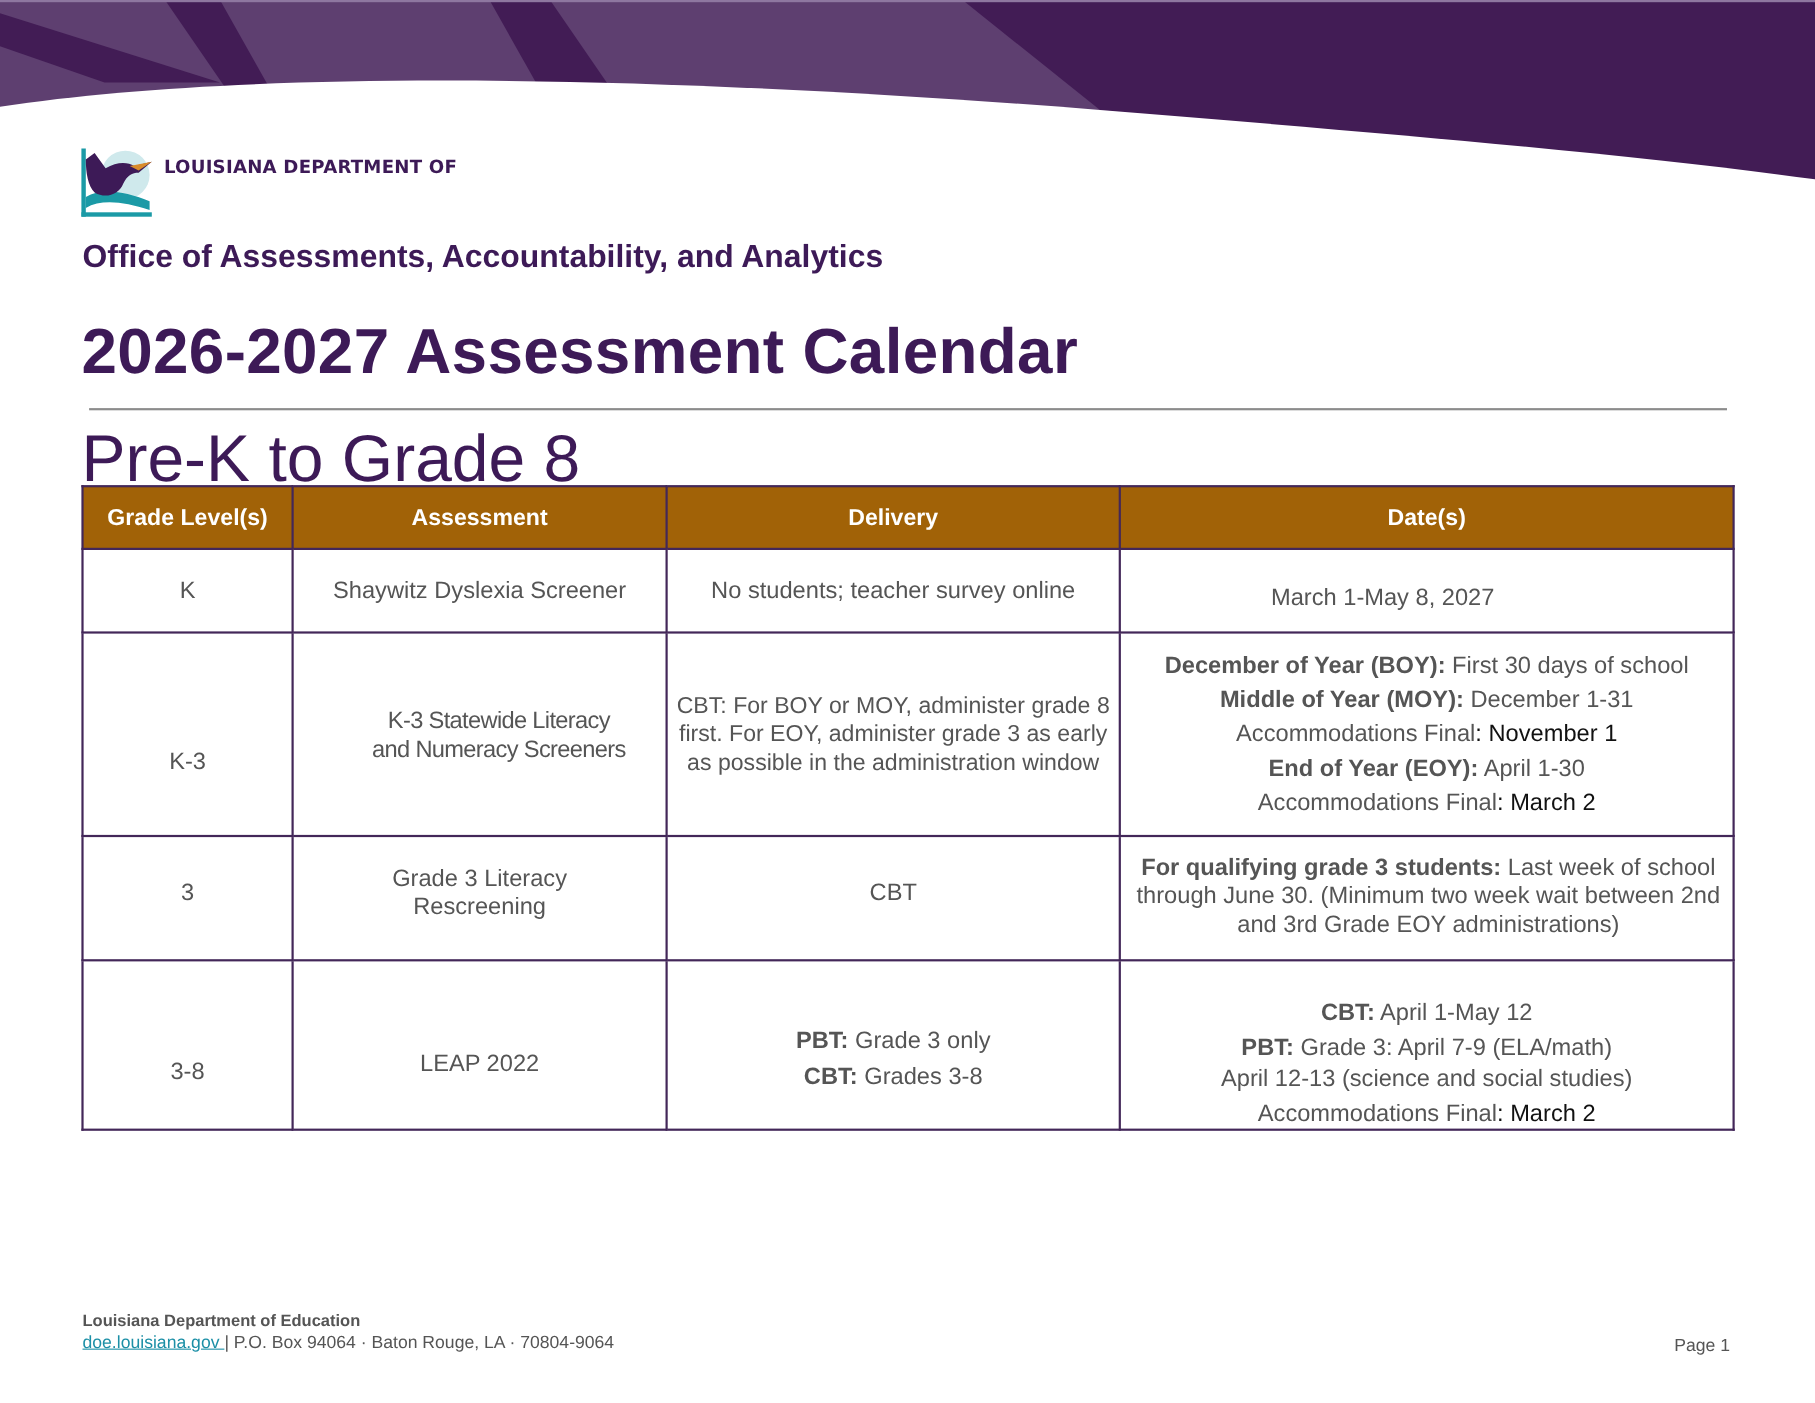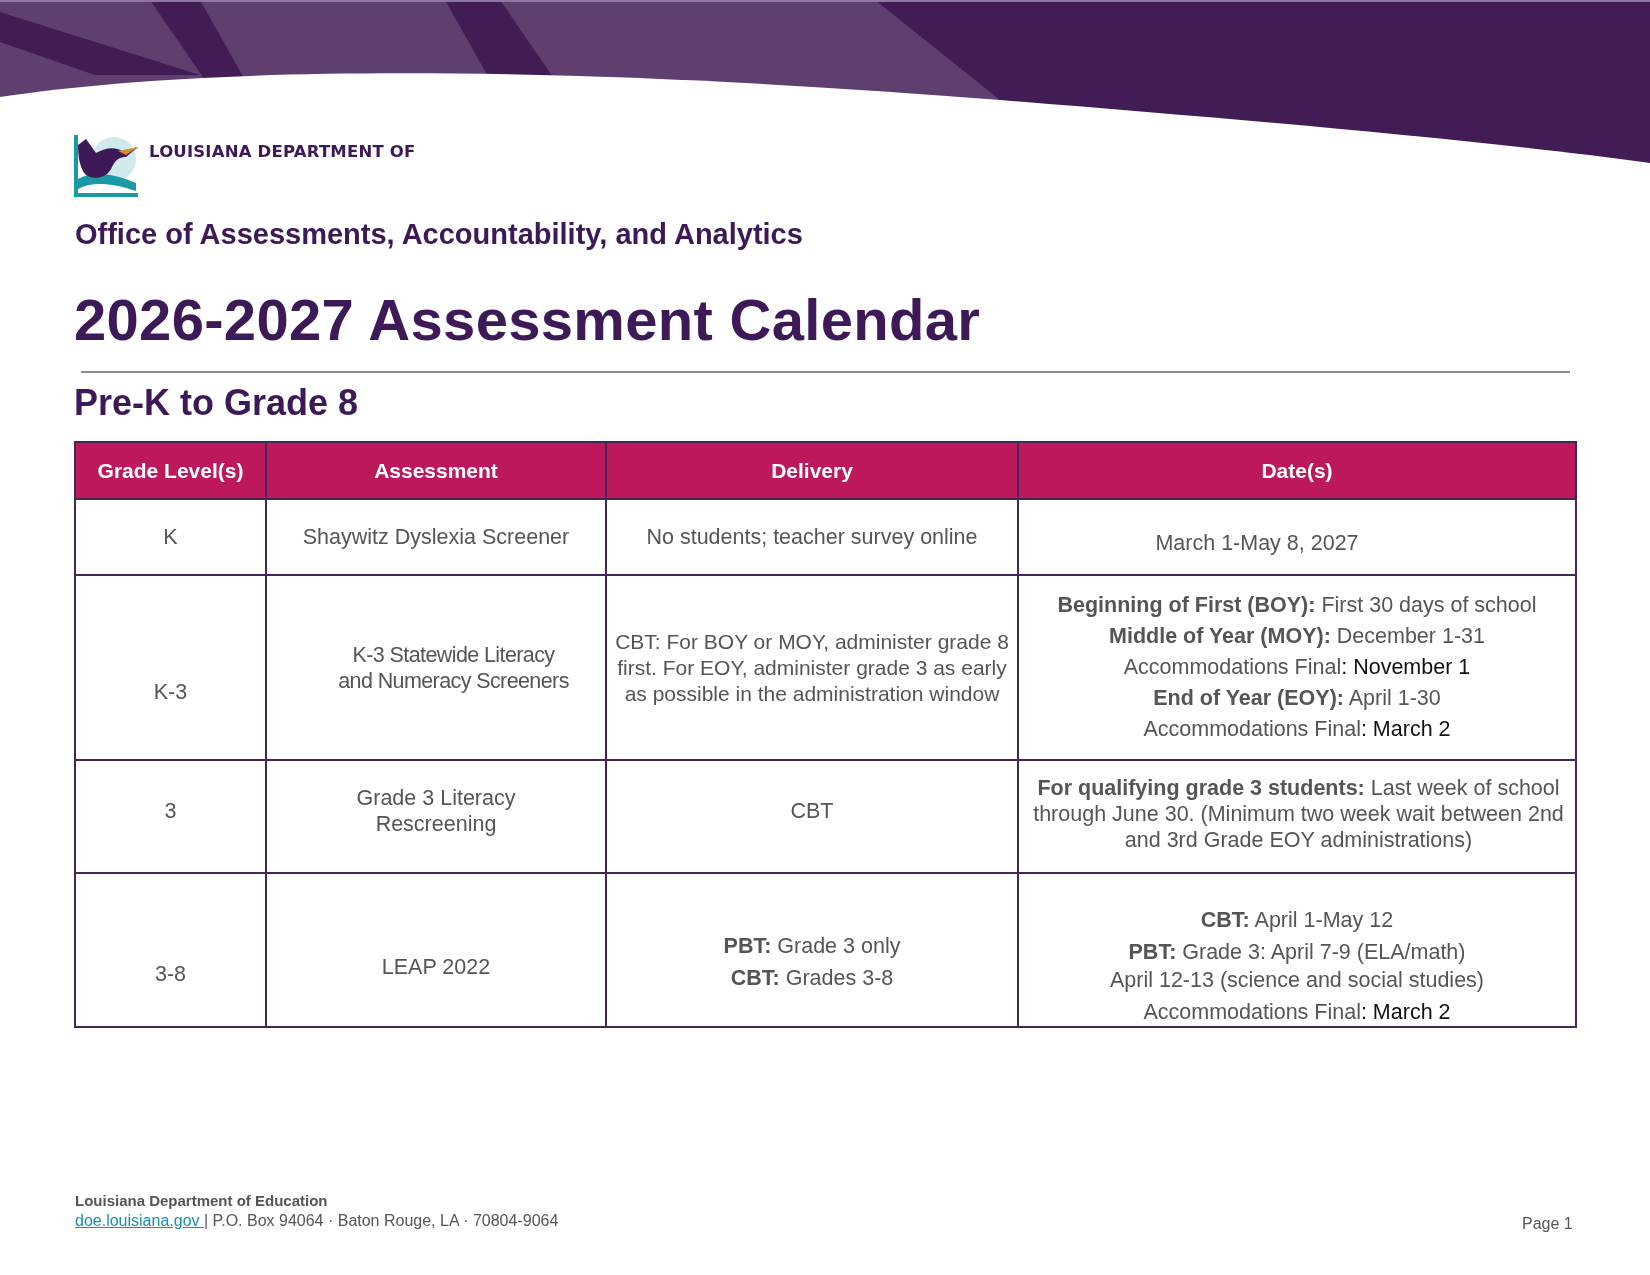--- a/index.html
+++ b/index.html
@@ -27,29 +27,29 @@
     }
     .title {
       position:absolute; left:74px; top:286px;
       font-size:58px; font-weight:bold; color:#3d1a57; white-space:nowrap; letter-spacing:0.3px;
     }
     .rule {
       position:absolute; left:81px; top:371px; width:1489px; height:2px; background:#8c8c8c;
     }
     .subtitle {
       position:absolute; left:74px; top:382px;
-      font-size:36px; font-weight:bold; color:#3d1a57; white-space:nowrap;
+      font-size:60px; font-weight:normal; color:#3d1a57; white-space:nowrap;
     }
     table.cal {
       position:absolute; left:74px; top:441px; width:1501px;
       border-collapse:collapse; table-layout:fixed;
     }
     table.cal th, table.cal td { border:2px solid #432759; }
     table.cal th {
-      background:#be185d; color:#ffffff; font-weight:bold; font-size:21px;
+      background:#a16207; color:#ffffff; font-weight:bold; font-size:21px;
       height:55px; text-align:center; vertical-align:middle; padding:0;
     }
     table.cal td {
       font-size:21.5px; color:#555555; text-align:center; vertical-align:middle;
       padding:0 6px; line-height:26px;
     }
     td.dark { color:#111111; }
     td.top { vertical-align:top; }
     td.left { text-align:left; padding-left:14px; }
     .purple { color:#3d1a57; }
@@ -130,21 +130,21 @@
     <tr style="height:185px;">
       <td class="top" style="padding-top:48px;">
         <span>K-3</span>
       </td>
       <td class="narrow">
         <span class="line" style="padding-left:35px;">K-3 Statewide Literacy</span>
         <span class="line" style="padding-left:35px;">and Numeracy Screeners</span>
       </td>
       <td class="purple" style="padding:0 4px; font-size:21px;">CBT: For BOY or MOY, administer grade 8 first. For EOY, administer grade 3 as early as possible in the administration window</td>
       <td class="left" style="line-height:31px;">
-        <span class="line"><span class="b">Beginning of First (BOY):</span><span> First 30 days of school</span></span>
+        <span class="line"><span class="b">December of Year (BOY):</span><span> First 30 days of school</span></span>
         <span class="line"><span class="b">Middle of Year (MOY):</span><span> December 1-31</span></span>
         <span class="line"><span>Accommodations Final</span><span class="blk">: November 1</span></span>
         <span class="line"><span class="b">End of Year (EOY):</span><span> April 1-30</span></span>
         <span class="line"><span>Accommodations Final</span><span class="blk">: March 2</span></span>
       </td>
     </tr>
 
     <tr style="height:113px;">
       <td style="padding-bottom:12px;">3</td>
       <td style="padding-bottom:12px;">

